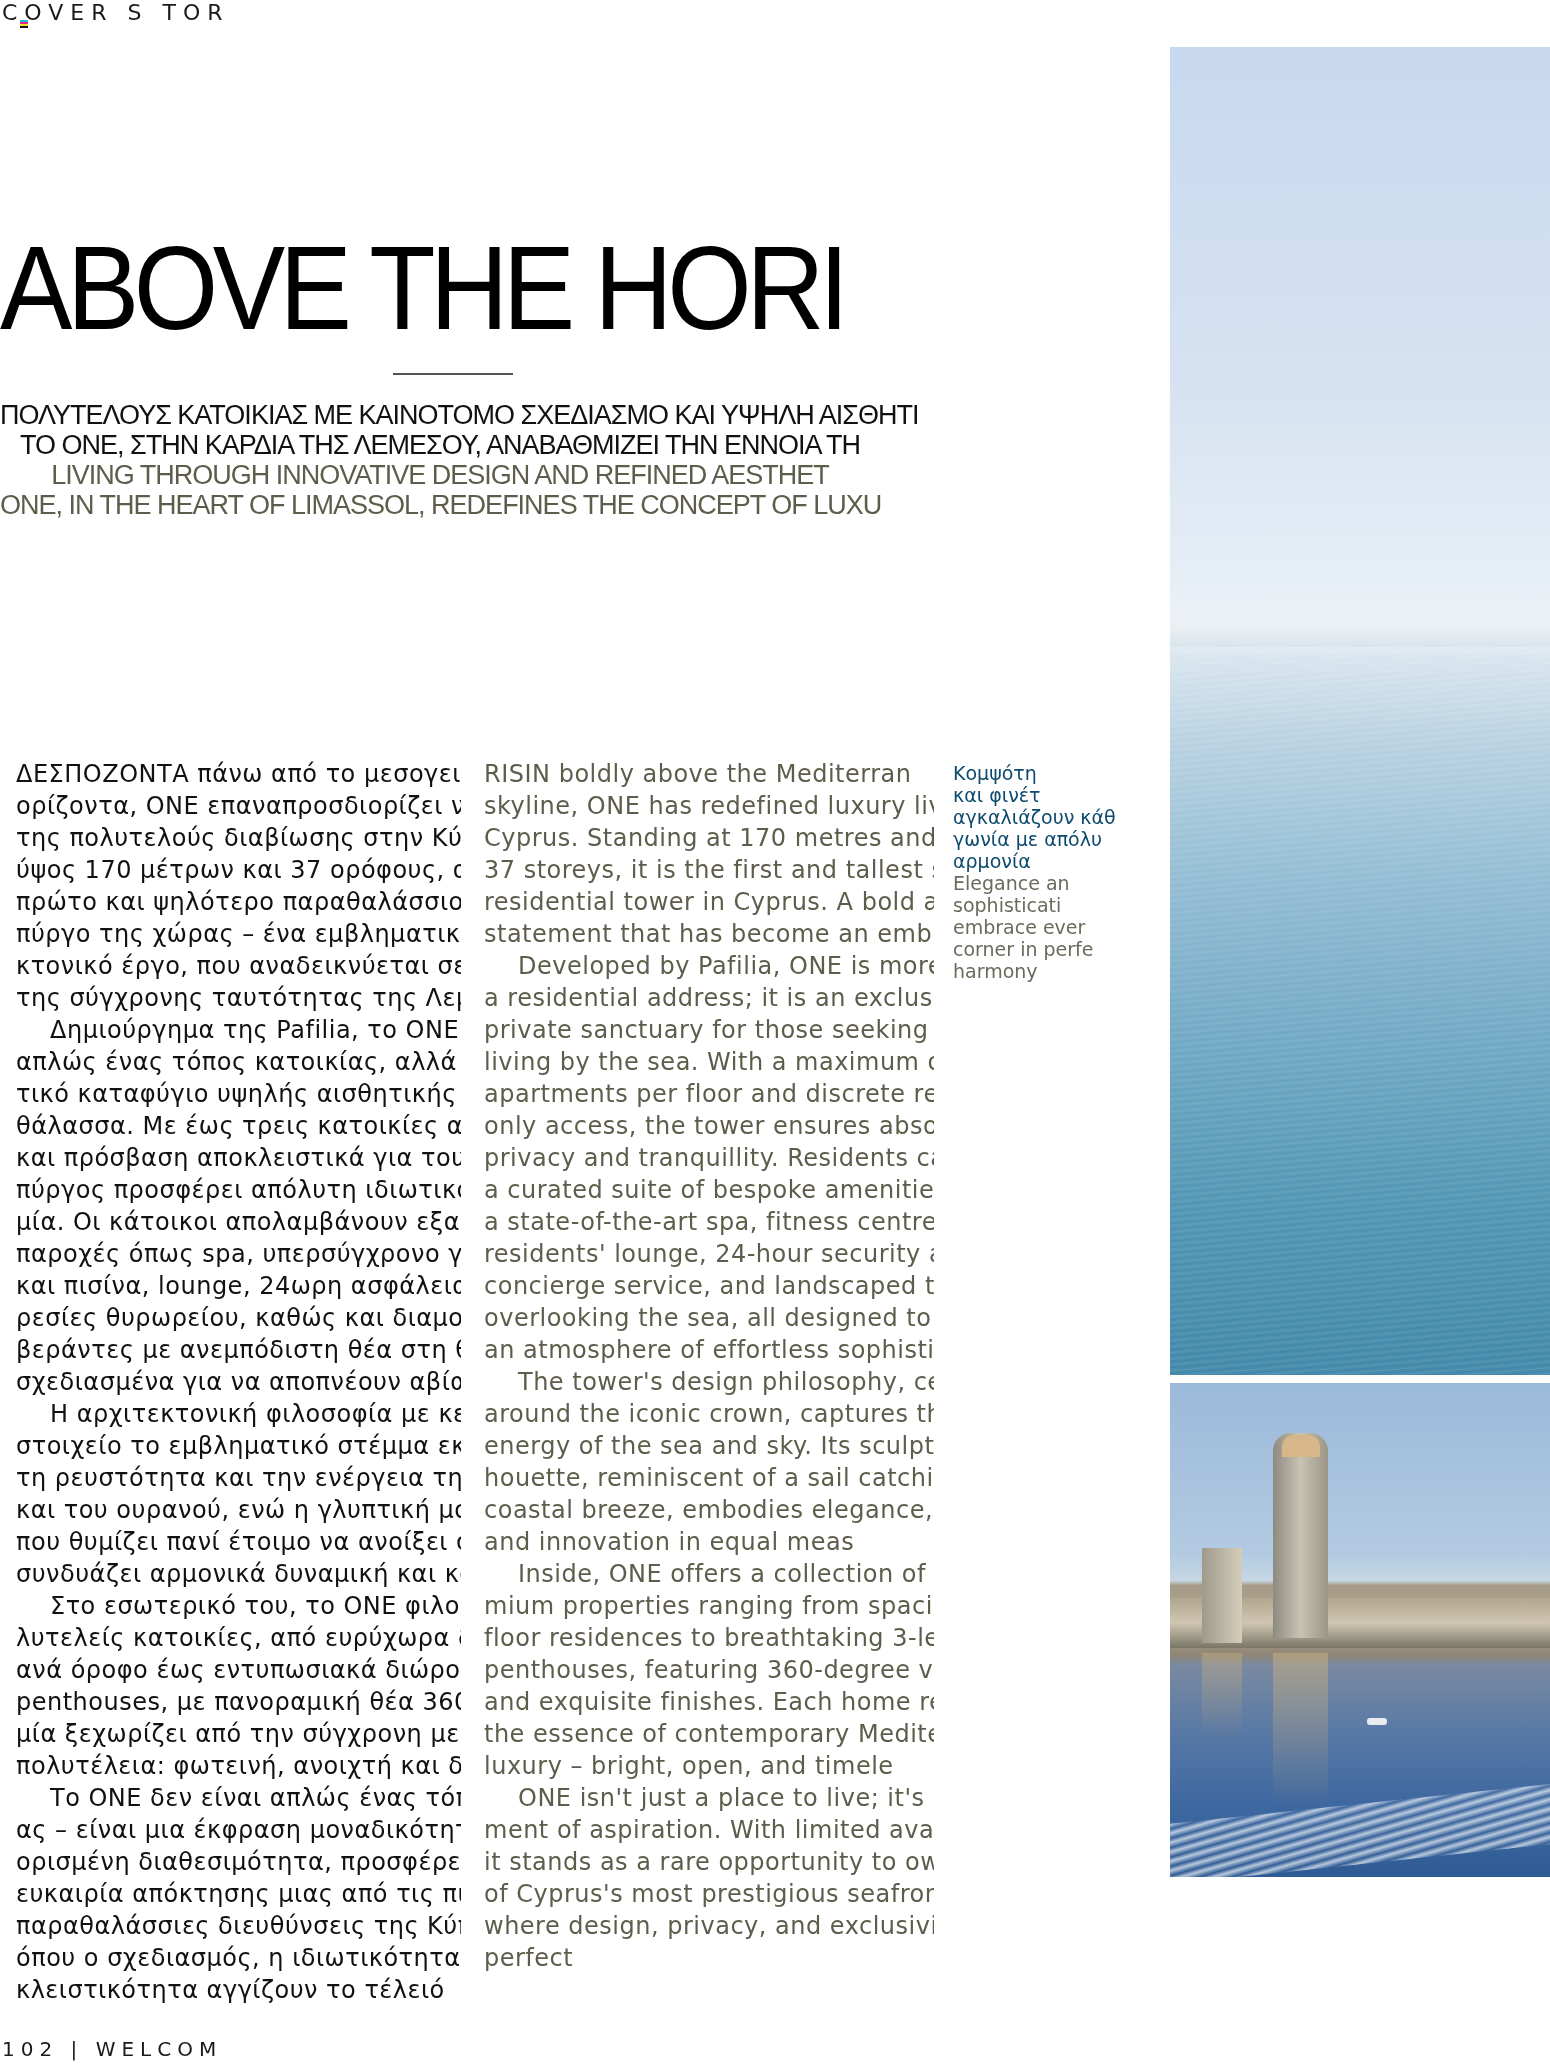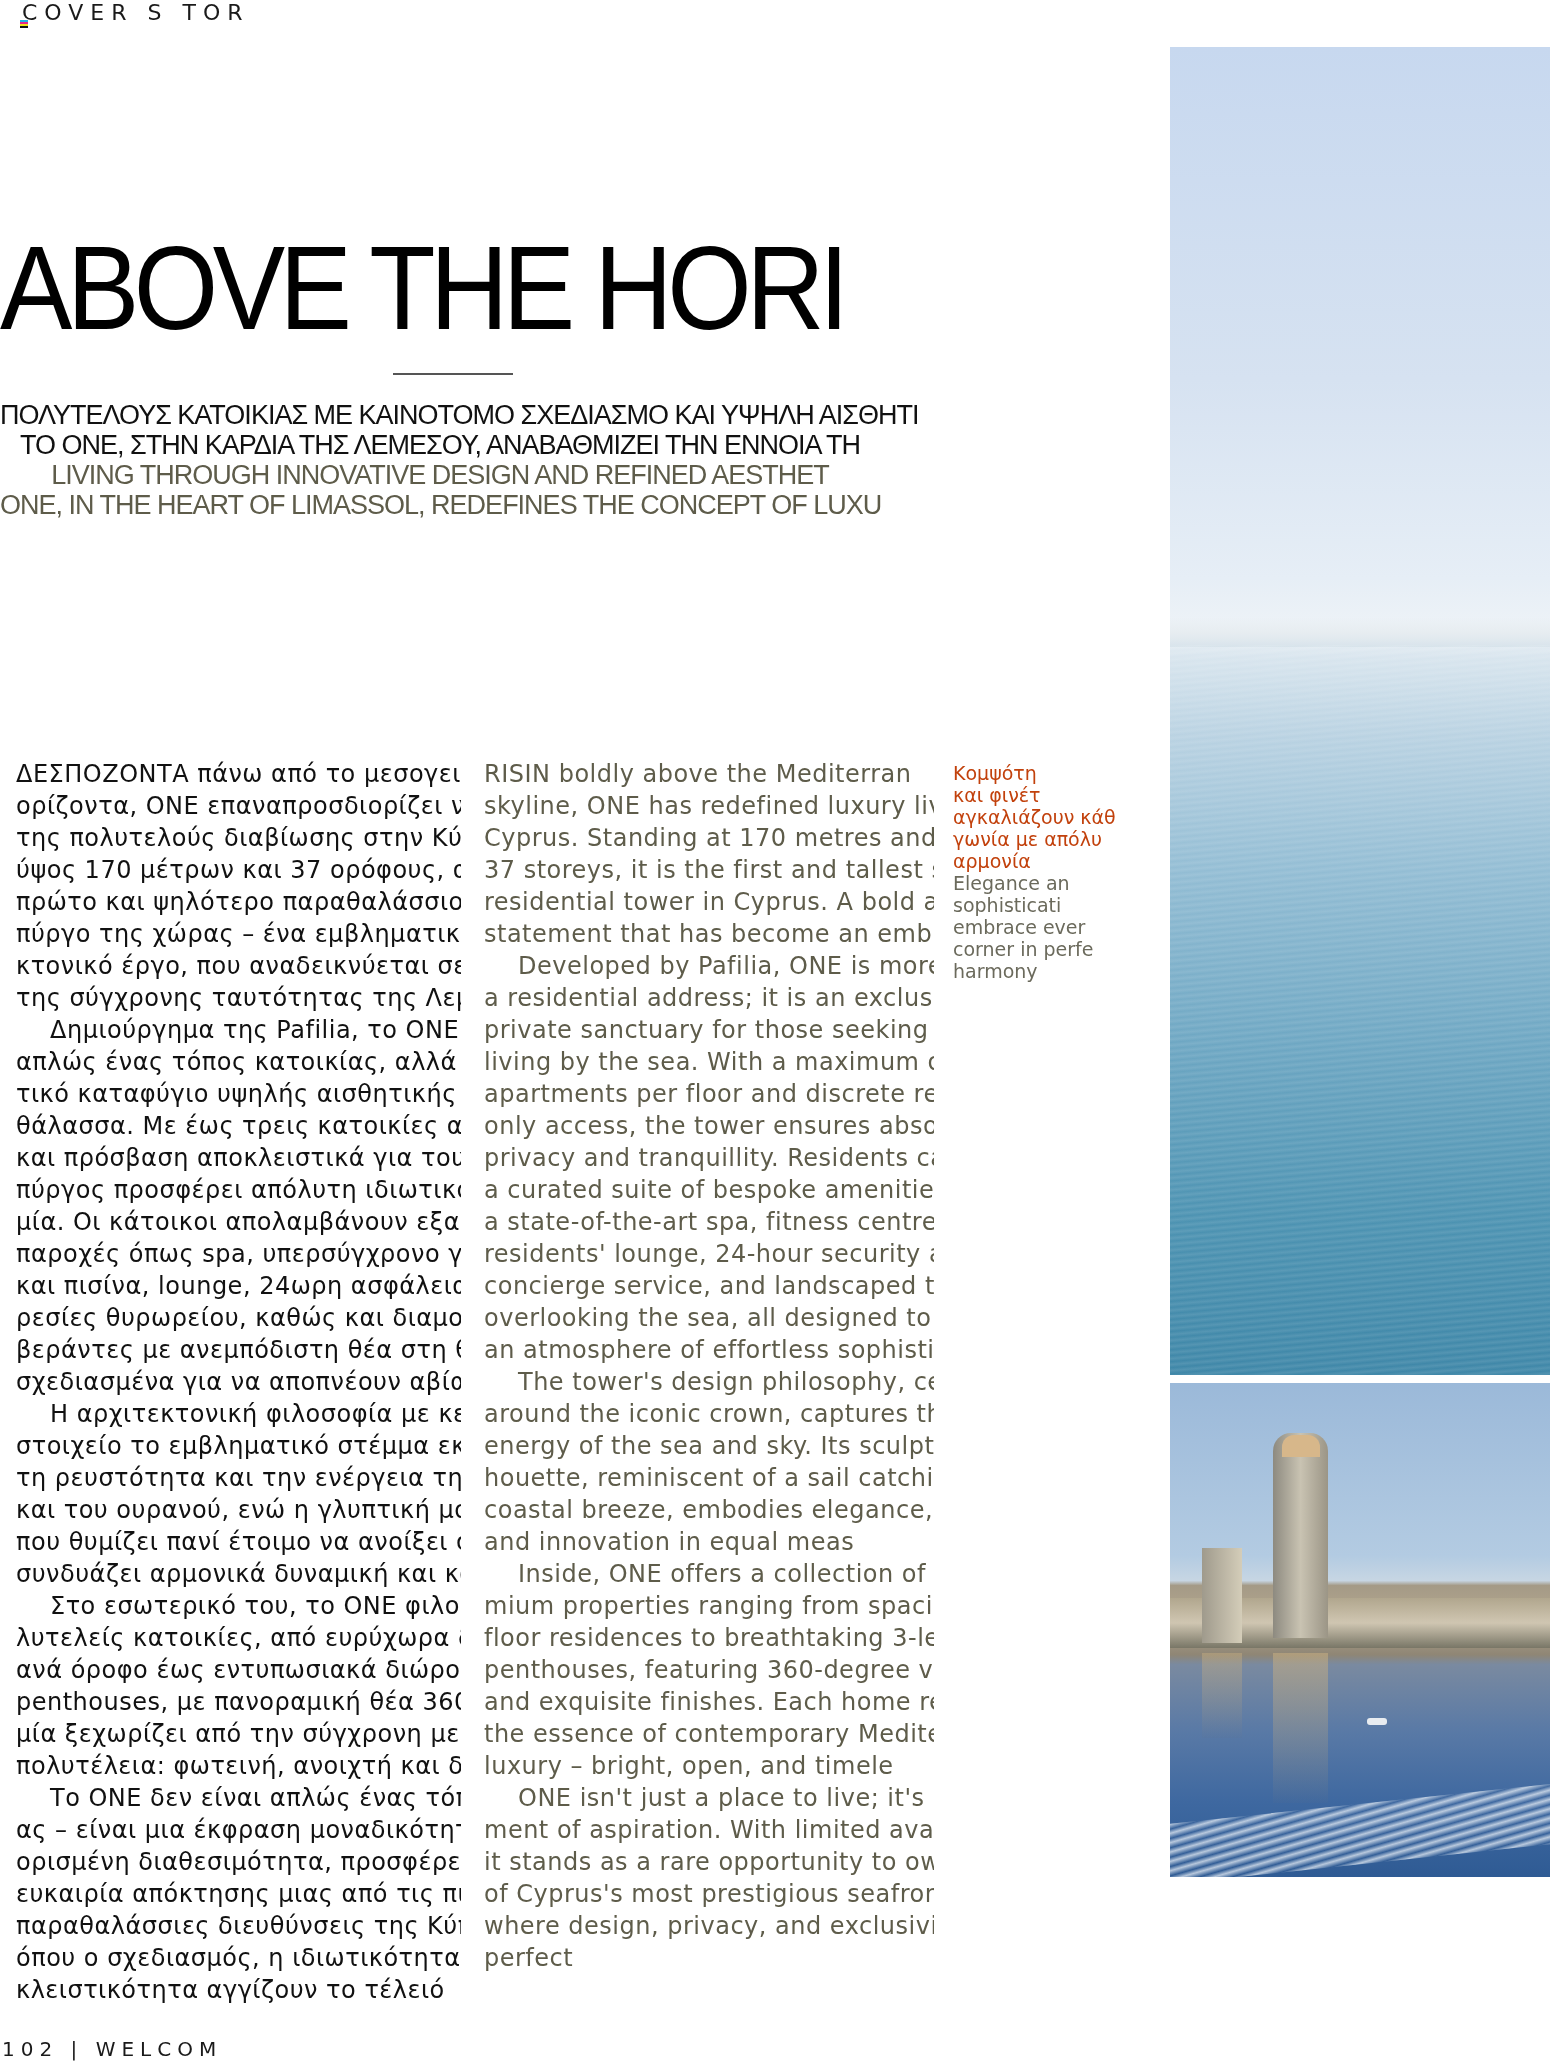--- a/index.html
+++ b/index.html
@@ -17,21 +17,20 @@
     }
     .section-label {
       position: absolute;
       left: 2px;
       top: 0px;
       font-family: "DejaVu Sans", sans-serif;
       font-size: 22px;
       letter-spacing: 7px;
       color: #1a1a1a;
       line-height: 26px;
-      margin-left: 20px;
     }
     .cmyk-mark {
       position: absolute;
       left: 20px;
       top: 20px;
       width: 8px;
       height: 8px;
     }
     .cmyk-mark span { display: block; height: 2px; }
     .headline {
@@ -97,21 +96,21 @@
     .caption {
       position: absolute;
       left: 953px;
       top: 762px;
       width: 210px;
       font-family: "DejaVu Sans", sans-serif;
       font-size: 19px;
       line-height: 22px;
       white-space: nowrap;
     }
-    .caption .gr { color: #c2410c; display: block; }
+    .caption .gr { color: #0c4a6e; display: block; }
     .caption .en { color: #6b6a5c; display: block; }
     .photo {
       position: absolute;
       left: 1170px;
       width: 380px;
     }
     .photo-sea {
       top: 47px;
       height: 1328px;
       background: linear-gradient(to bottom,

